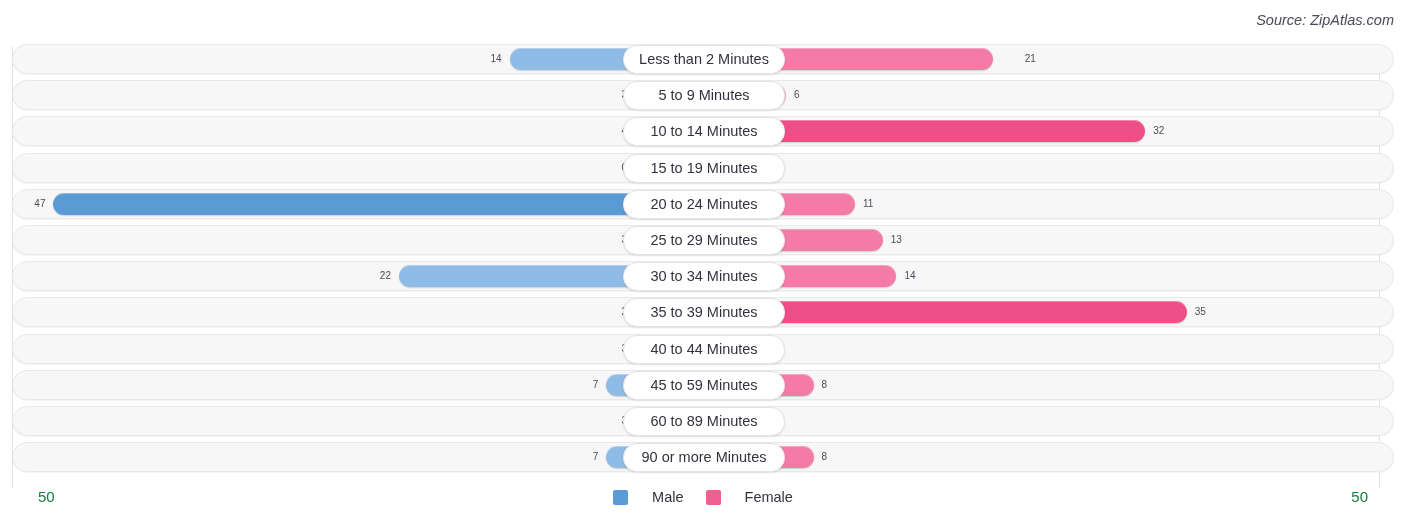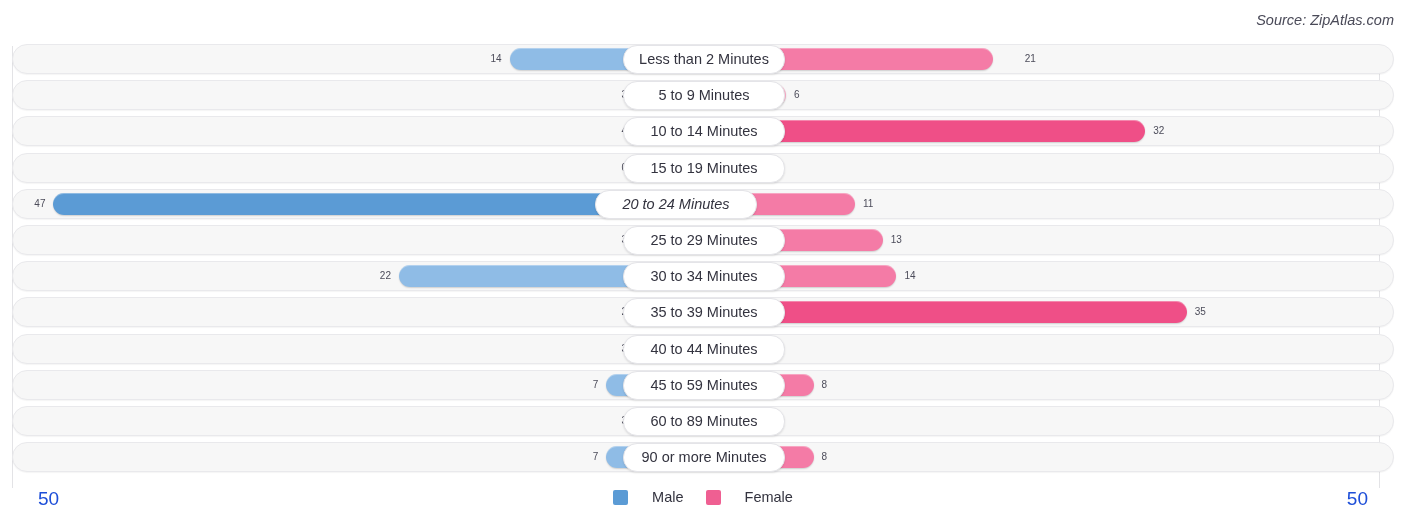--- a/index.html
+++ b/index.html
@@ -82,21 +82,21 @@
     text-align:center;
     white-space:nowrap;
     box-shadow:0 1px 2px rgba(0,0,0,.10);
     z-index:5;
   }
 
   
   .footer{position:absolute;left:0;top:484px;width:1406px;height:39px;}
   .axis-end{
     position:absolute;top:4px;
-    font-size:19px;color:#1d4ed8;
+    font-size:15px;color:#15803d;
   }
   .axis-left{left:38px;}
   .axis-right{right:38px;}
 
   .legend{
     position:absolute;left:0;right:0;top:5px;
     display:flex;justify-content:center;align-items:center;gap:22px;
   }
   .legend-item{display:flex;align-items:flex-end;gap:24px;}
   .legend-swatch{width:15px;height:15px;border-radius:2px;display:inline-block;}
@@ -148,21 +148,21 @@
           <div class="val val-male" style="left: 569px; width: 58px;">0</div>
           <div class="val val-female" style="left: 779px; width: 58px;">3</div>
           <div class="pill" style="left: 623px; width: 160px;">15 to 19 Minutes</div>
         </div>
         <div class="row">
           <div class="track"></div>
           <div class="bar bar-male" style="left: 53.46px; width: 649.54px; background: rgb(91, 155, 213);"></div>
           <div class="bar bar-female" style="left: 703px; width: 152.02px; background: rgb(244, 123, 166);"></div>
           <div class="val val-male" style="left: -12.54px; width: 58px;">47</div>
           <div class="val val-female" style="left: 863.02px; width: 58px;">11</div>
-          <div class="pill" style="left: 595px; width: 160px; font-style: italic;">20 to 24 Minutes</div>
+          <div class="pill" style="left: 623px; width: 160px;">20 to 24 Minutes</div>
         </div>
         <div class="row">
           <div class="track"></div>
           <div class="bar bar-male" style="left: 635px; width: 68px; background: rgb(168, 201, 234);"></div>
           <div class="bar bar-female" style="left: 703px; width: 179.66px; background: rgb(244, 123, 166);"></div>
           <div class="val val-male" style="left: 569px; width: 58px;">3</div>
           <div class="val val-female" style="left: 890.66px; width: 58px;">13</div>
           <div class="pill" style="left: 623px; width: 160px;">25 to 29 Minutes</div>
         </div>
         <div class="row">

